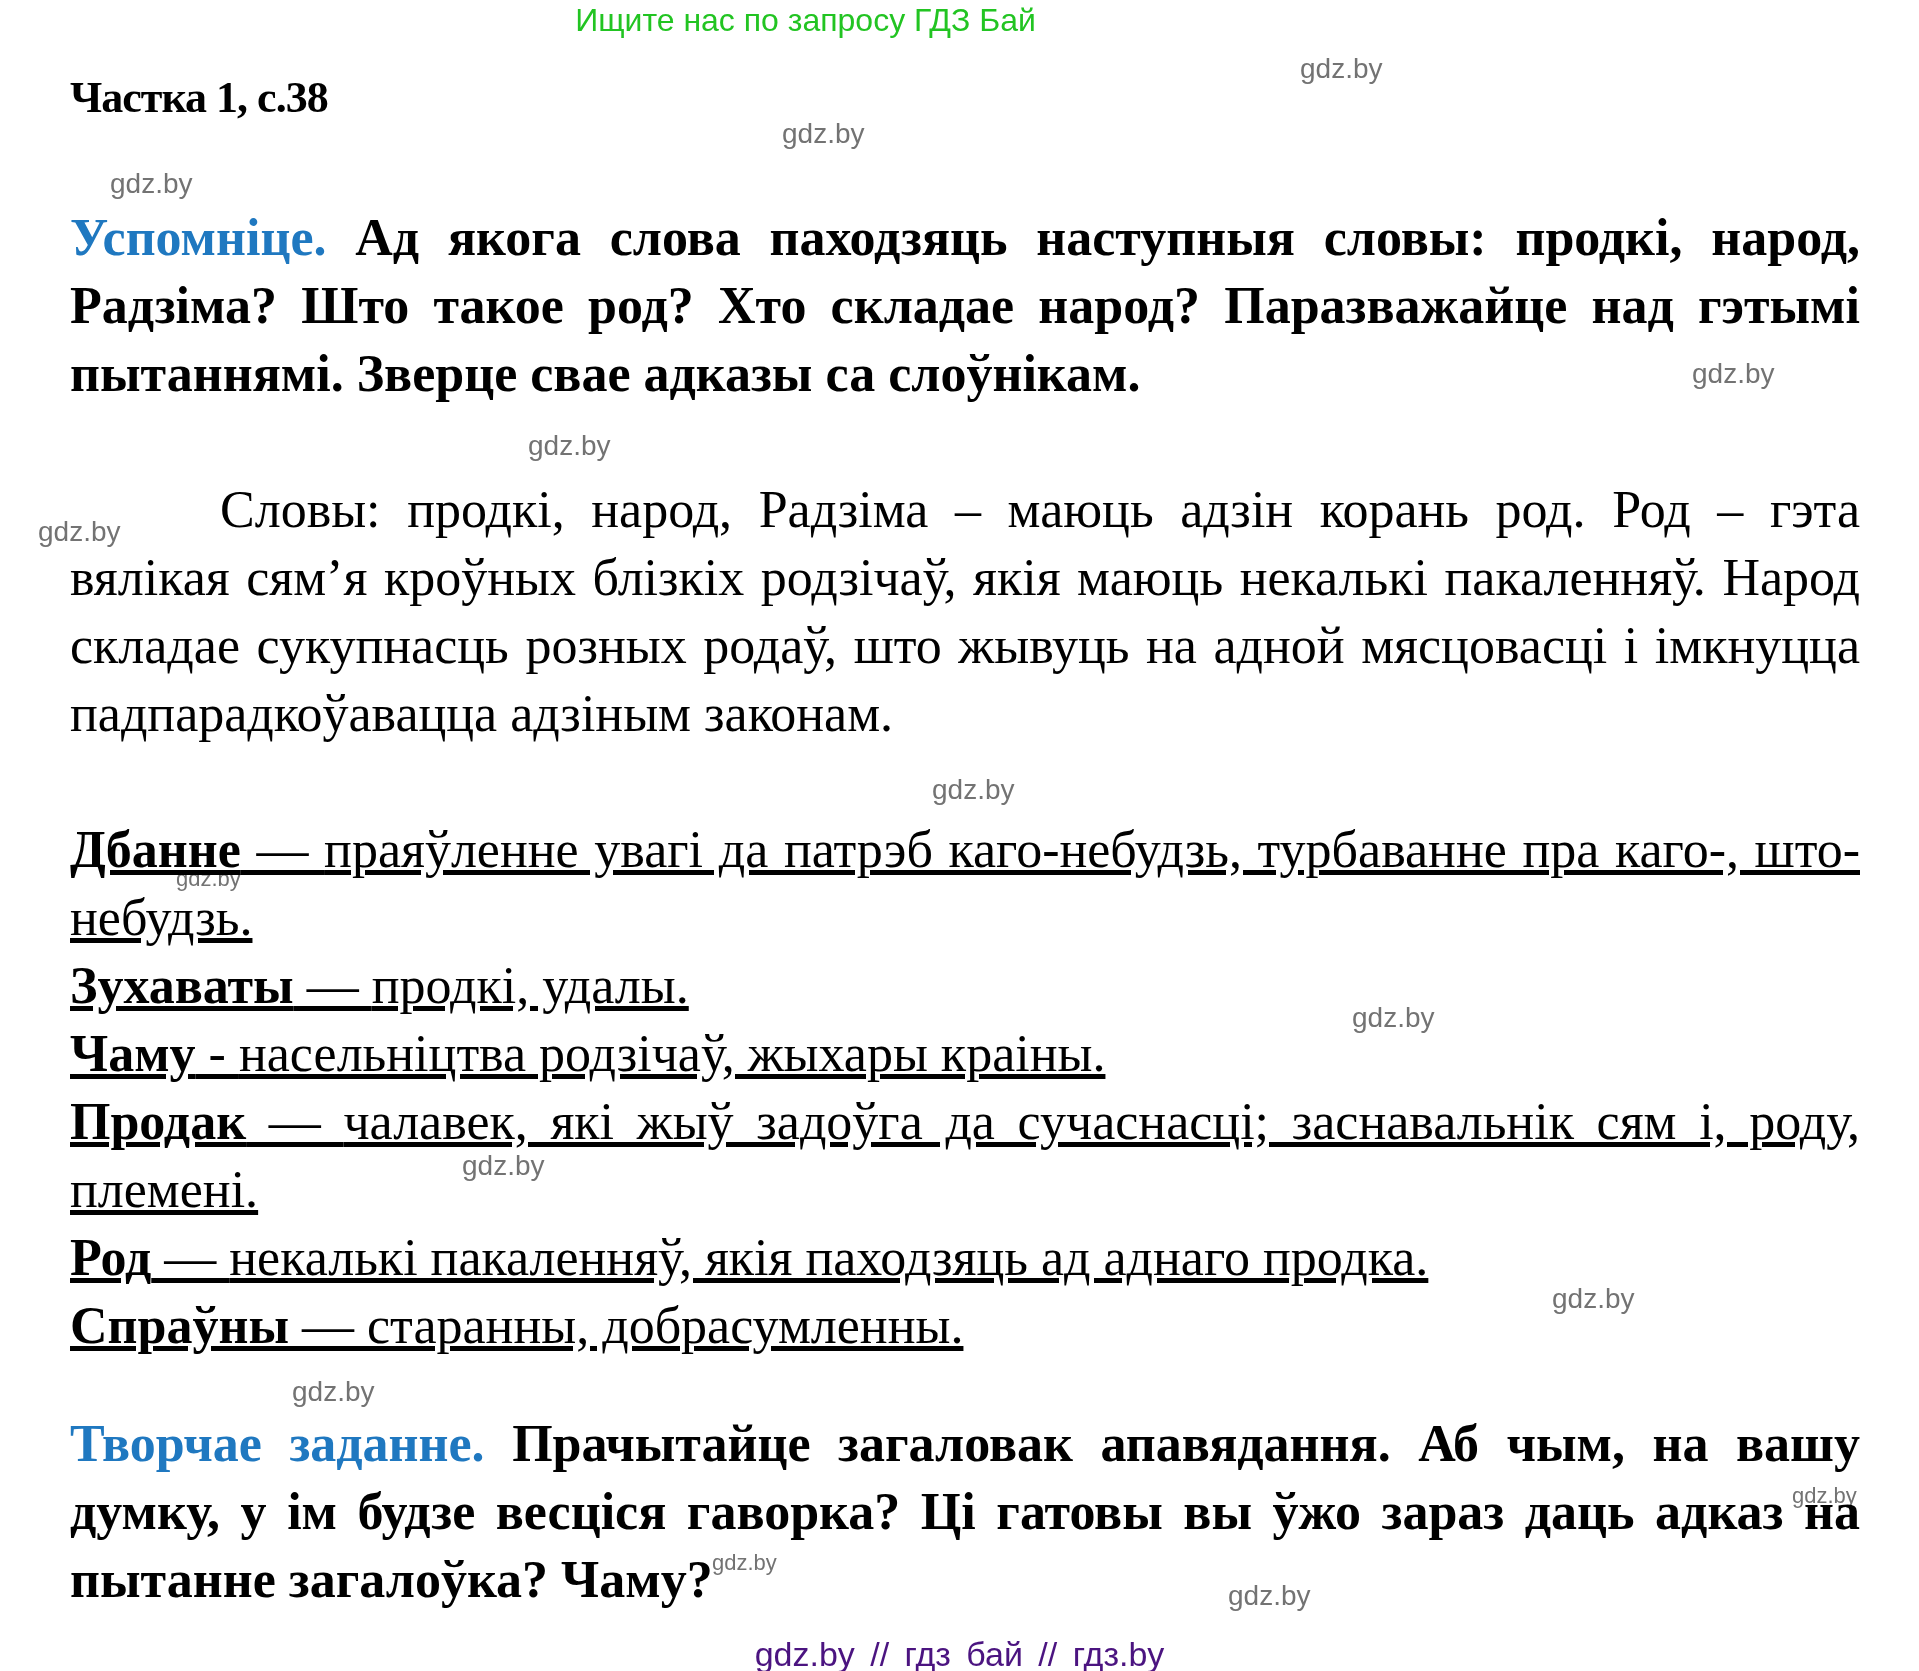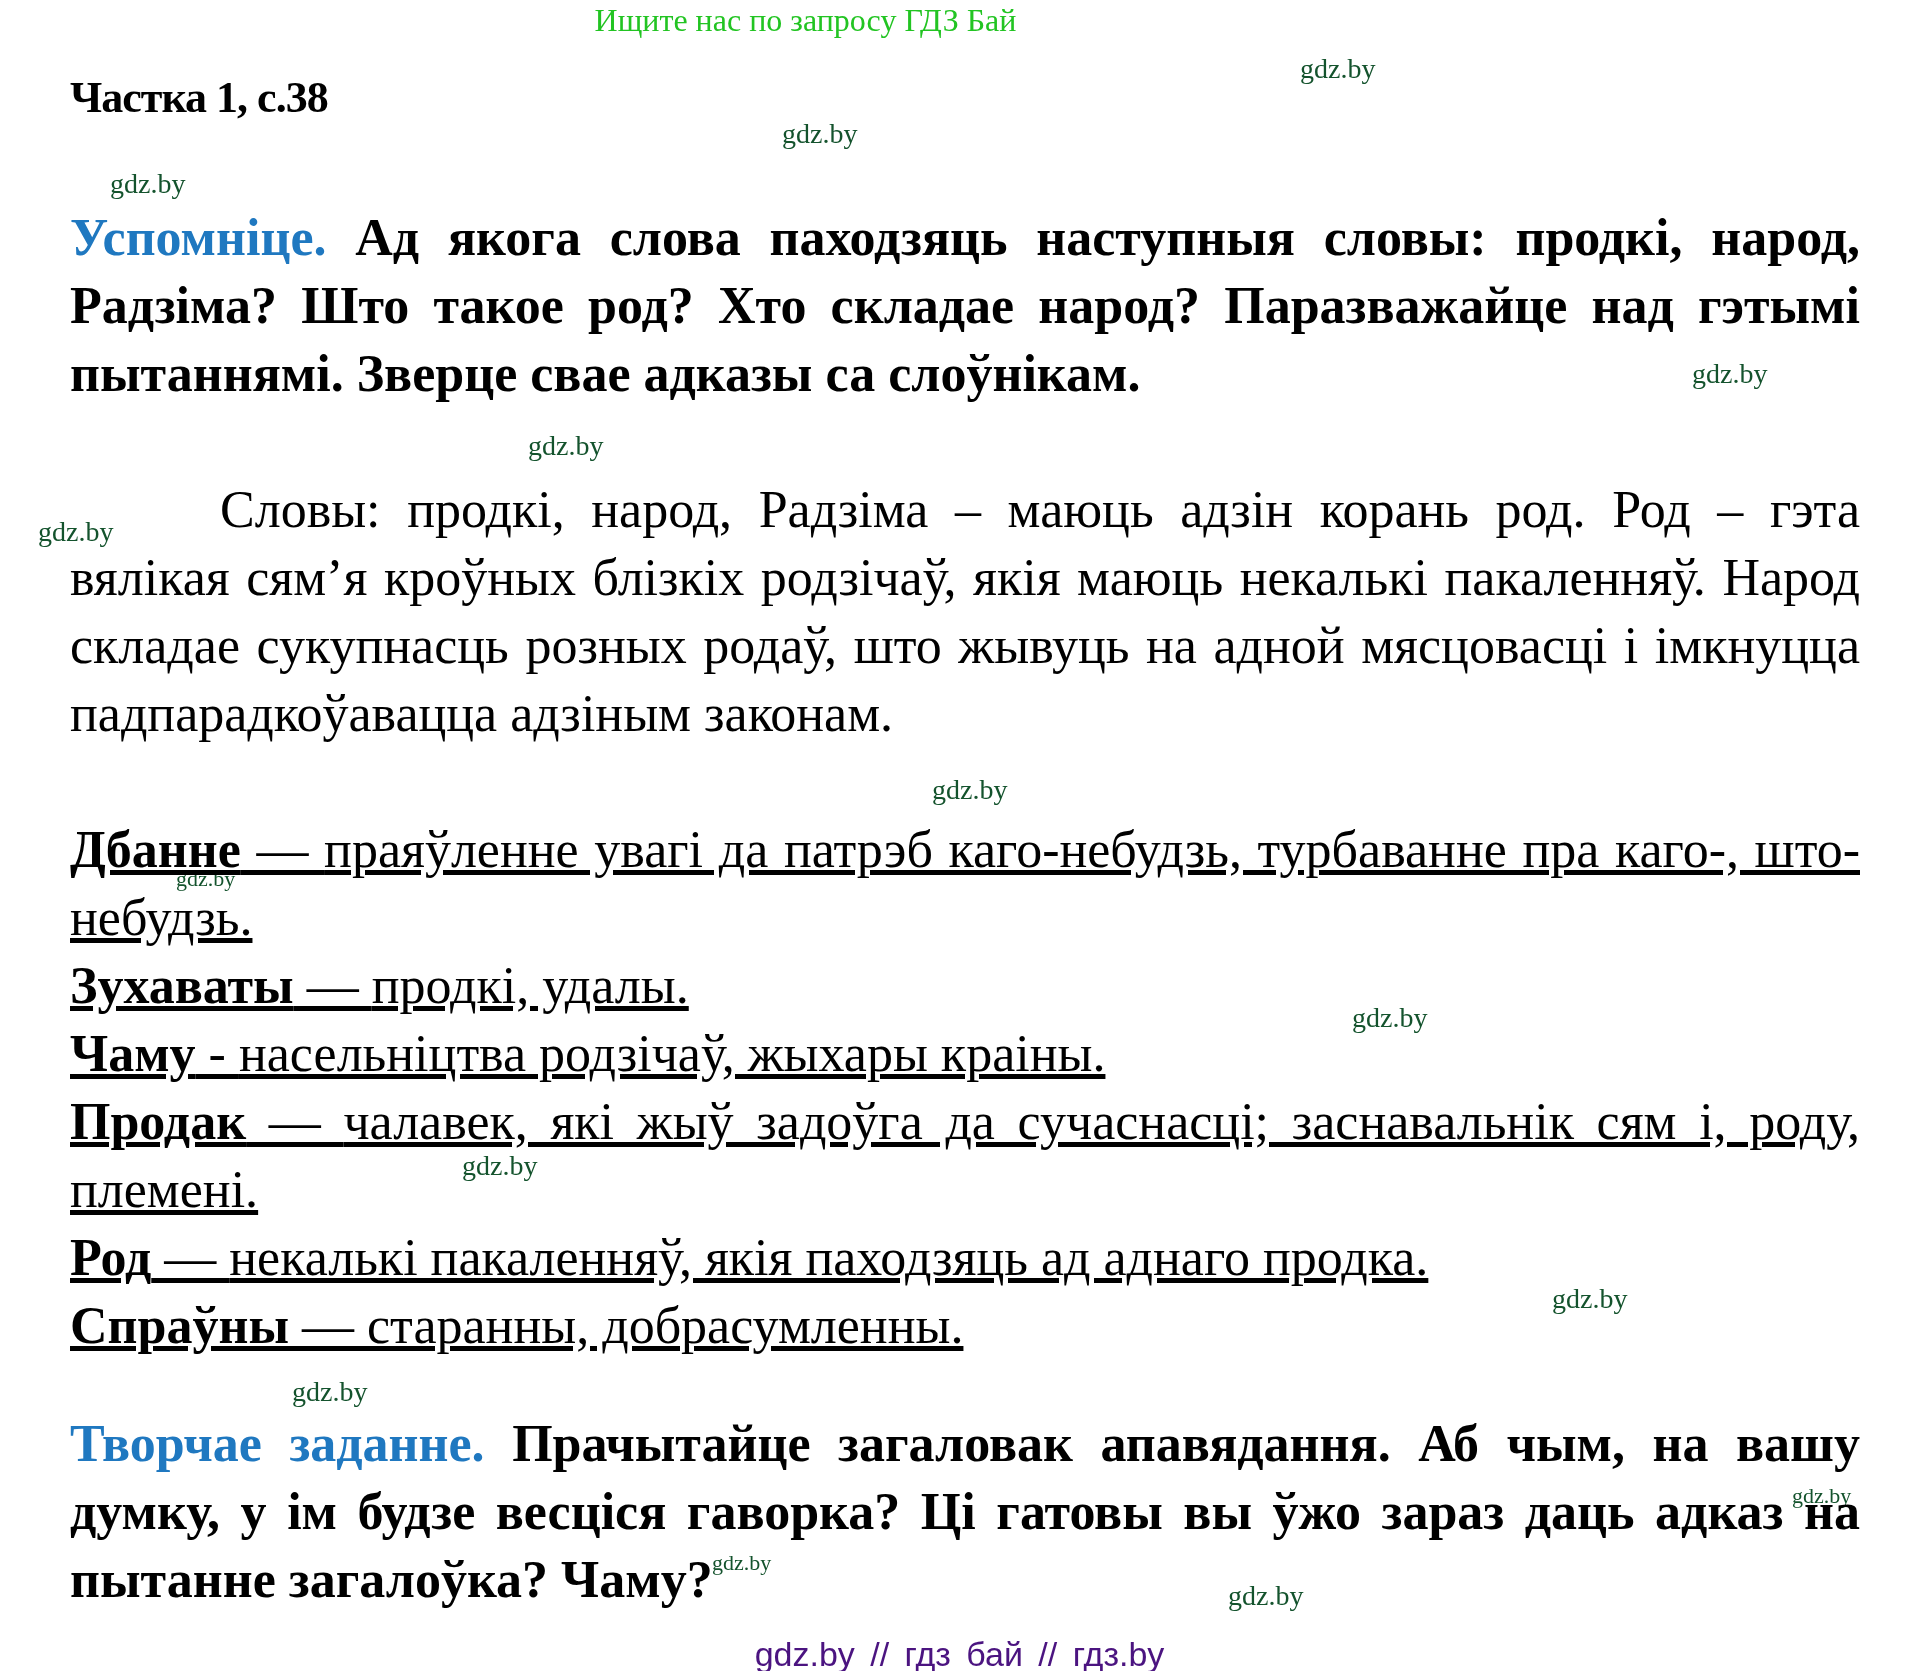--- a/index.html
+++ b/index.html
@@ -1,18 +1,18 @@
 <!DOCTYPE html>
 <html><head>
 <meta charset="utf-8">
 <style>
   html,body{margin:0;padding:0;background:#fff;}
   body{width:1919px;height:1671px;position:relative;overflow:hidden;font-family:"Liberation Serif",serif;color:#000;}
-  .wm{position:absolute;font-family:Liberation Serif, serif;font-size:28px;color:#14532d;line-height:1;}
-  .top-banner{position:absolute;top:2px;left:0;width:1611px;text-align:center;font-family:Liberation Serif, serif;font-size:32px;color:#22c422;}
+  .wm{position:absolute;font-family:Liberation Sans, sans-serif;font-size:28px;color:#737373;line-height:1;}
+  .top-banner{position:absolute;top:2px;left:0;width:1611px;text-align:center;font-family:Liberation Sans, sans-serif;font-size:32px;color:#22c422;}
   .page-title{position:absolute;left:70px;top:72px;font-size:44px;font-weight:bold;letter-spacing:-1px;}
   .block{position:absolute;left:70px;width:1790px;font-size:52px;line-height:68px;text-align:justify;}
   .bold{font-weight:bold;}
   .blue{color:#1f78c0;margin-top:12px;}
   .indent{text-indent:150px;}
   .def{position:absolute;left:70px;width:1790px;font-size:52px;line-height:68px;text-align:justify;text-decoration:underline;}
   .footer{position:absolute;top:1635px;left:0;width:1919px;text-align:center;font-family:"Liberation Sans",sans-serif;font-size:34px;color:#4b1480;word-spacing:6px;}
 </style>
 </head>
 <body>

